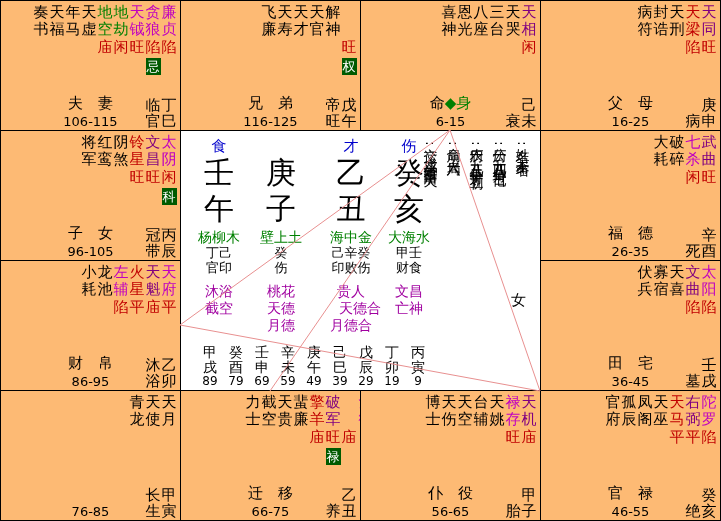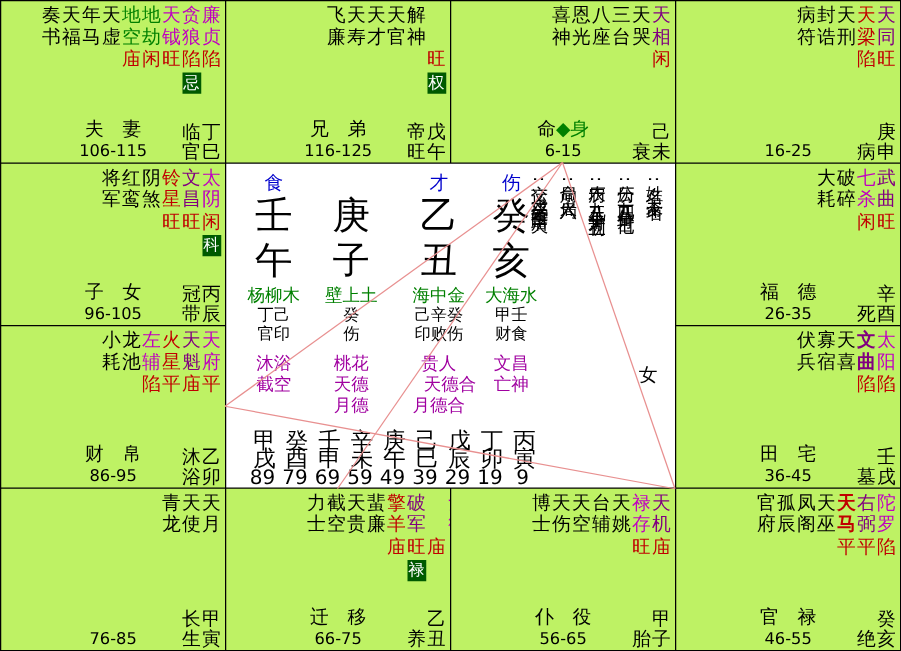--- a/index.html
+++ b/index.html
@@ -1,19 +1,19 @@
 <!DOCTYPE html>
 <html><head>
 <meta charset="utf-8">
 <style>
   html,body{margin:0;padding:0;background:#fff;}
   body{font-family:"DejaVu Sans",sans-serif;color:#000;}
   .board{position:relative;width:719px;height:519px;border:1px solid #000;background:#000;
          display:grid;grid-template-columns:179px 179px 179px 179px;grid-template-rows:129px 129px 129px 129px;gap:1px;}
-  .palace{position:relative;background:#bef264;overflow:hidden;}
+  .palace{position:relative;background:#fdba74;overflow:hidden;}
   .center{position:relative;background:#fff;grid-column:2 / span 2;grid-row:2 / span 2;overflow:hidden;}
   
   .stars{position:absolute;top:3px;right:3px;display:flex;}
   .scol{width:16px;display:flex;flex-direction:column;align-items:center;}
   .sname{width:16px;word-break:break-all;line-height:17px;font-size:15px;text-align:center;}
   .sstatus{font-size:15px;line-height:17px;margin-top:1px;}
   .hua{color:#fff;font-size:13px;line-height:15px;padding:1px 1px;margin-top:2px;}
   
   .pname{position:absolute;bottom:17px;left:0;width:100%;text-align:center;font-size:15px;white-space:nowrap;}
   .prange{position:absolute;bottom:1px;left:0;width:100%;text-align:center;font-size:13px;}
@@ -25,22 +25,22 @@
   .pstem,.pbranch{font-family:"DejaVu Serif",serif;font-size:30px;line-height:36px;}
   .pnayin{font-size:14px;margin-top:2px;line-height:16px;}
   .phid{font-size:13px;line-height:15px;white-space:nowrap;}
   .pss{margin-top:8px;}
   .ssitem{font-size:14px;line-height:17px;white-space:nowrap;}
   .cinfo{position:absolute;top:6px;right:8px;writing-mode:vertical-rl;font-size:14px;height:250px;}
   .icol{margin-left:5px;letter-spacing:2px;}
   .gender{position:absolute;left:330px;top:160px;font-size:15px;}
   .luck{position:absolute;left:16px;bottom:2px;display:flex;}
   .litem{width:26px;text-align:center;}
-  .vcol2{width:15px;margin:0 auto;word-break:break-all;line-height:15px;font-size:18px;text-align:right;}
-  .lage{font-size:16px;line-height:13px;}
+  .vcol2{width:15px;margin:0 auto;word-break:break-all;line-height:15px;font-size:14px;text-align:center;}
+  .lage{font-size:12px;line-height:13px;}
   .lines{position:absolute;left:-1px;top:-1px;pointer-events:none;z-index:6;}
 </style>
 </head>
 <body>
 
 <div class="board">
   <div class="palace">
       <div class="stars">
         <div class="scol">
           <div class="sname">奏书</div>
@@ -155,20 +155,21 @@
         </div>
         <div class="scol">
           <div class="sname" style="color: rgb(192, 0, 0);">天梁</div>
           <div class="sstatus" style="color: rgb(192, 0, 0);">陷</div>
         </div>
         <div class="scol">
           <div class="sname" style="color: rgb(128, 0, 128);">天同</div>
           <div class="sstatus" style="color: rgb(192, 0, 0);">旺</div>
         </div>
       </div>
+      <div class="pname"><span>父　母</span></div>
       <div class="prange">16-25</div>
       <div class="pstage">
         <div class="vcol">病</div>
         <div class="vcol">庚申</div>
       </div>
     </div>
   <div class="palace">
       <div class="stars">
         <div class="scol">
           <div class="sname">将军</div>
@@ -359,21 +360,21 @@
         <div class="scol">
           <div class="sname">伏兵</div>
         </div>
         <div class="scol">
           <div class="sname">寡宿</div>
         </div>
         <div class="scol">
           <div class="sname">天喜</div>
         </div>
         <div class="scol">
-          <div class="sname" style="color: rgb(128, 0, 128); font-weight: bold;">文曲</div>
+          <div class="sname" style="color: rgb(128, 0, 128);">文曲</div>
           <div class="sstatus" style="color: rgb(192, 0, 0);">陷</div>
         </div>
         <div class="scol">
           <div class="sname" style="color: rgb(192, 0, 192);">太阳</div>
           <div class="sstatus" style="color: rgb(192, 0, 0);">陷</div>
         </div>
       </div>
       <div class="pname"><span>田　宅</span></div>
       <div class="prange">36-45</div>
       <div class="pstage">
@@ -475,21 +476,21 @@
         <div class="scol">
           <div class="sname">孤辰</div>
         </div>
         <div class="scol">
           <div class="sname">凤阁</div>
         </div>
         <div class="scol">
           <div class="sname">天巫</div>
         </div>
         <div class="scol">
-          <div class="sname" style="color: rgb(192, 0, 0); font-weight: bold;">天马</div>
+          <div class="sname" style="color: rgb(192, 0, 0);">天马</div>
           <div class="sstatus" style="color: rgb(192, 0, 0);">平</div>
         </div>
         <div class="scol">
           <div class="sname" style="color: rgb(128, 0, 128);">右弼</div>
           <div class="sstatus" style="color: rgb(192, 0, 0);">平</div>
         </div>
         <div class="scol">
           <div class="sname" style="color: rgb(192, 0, 192);">陀罗</div>
           <div class="sstatus" style="color: rgb(192, 0, 0);">陷</div>
         </div>

